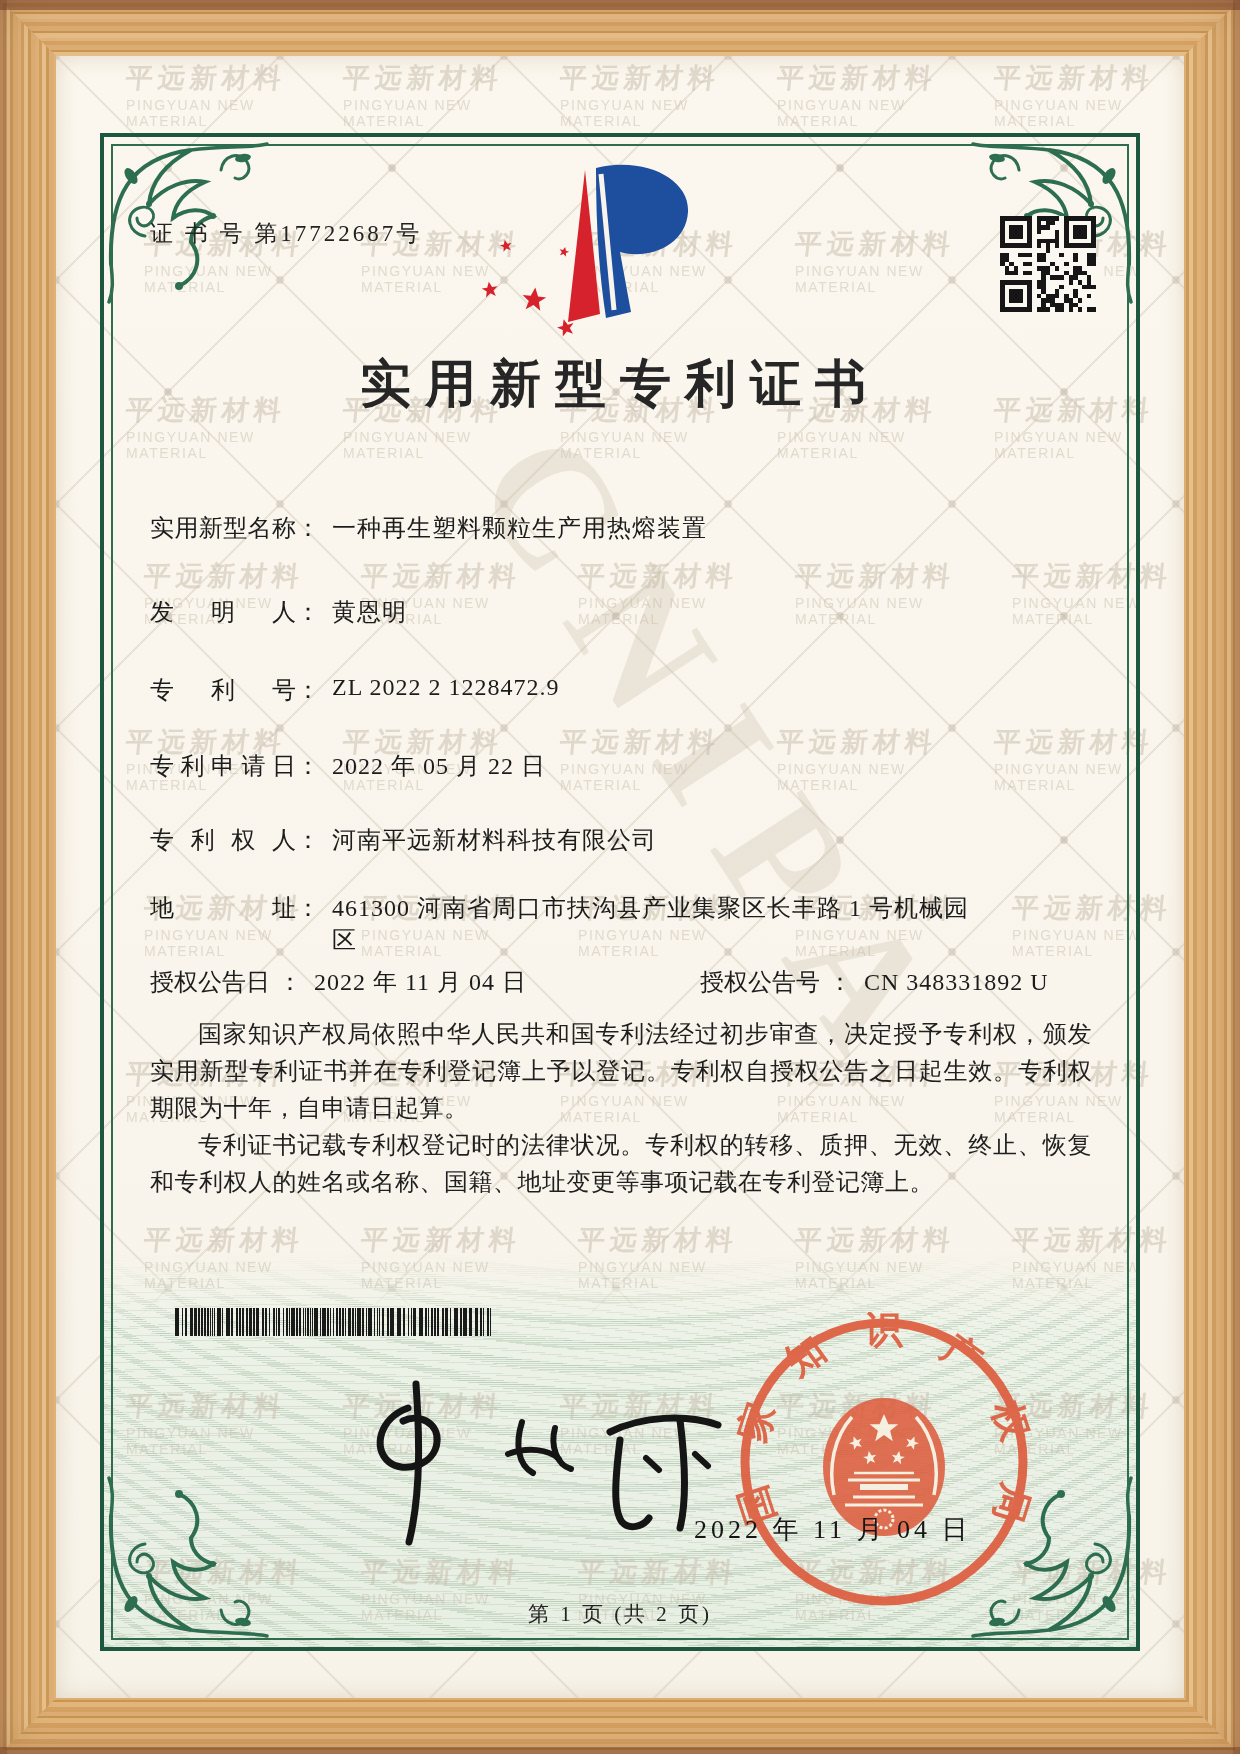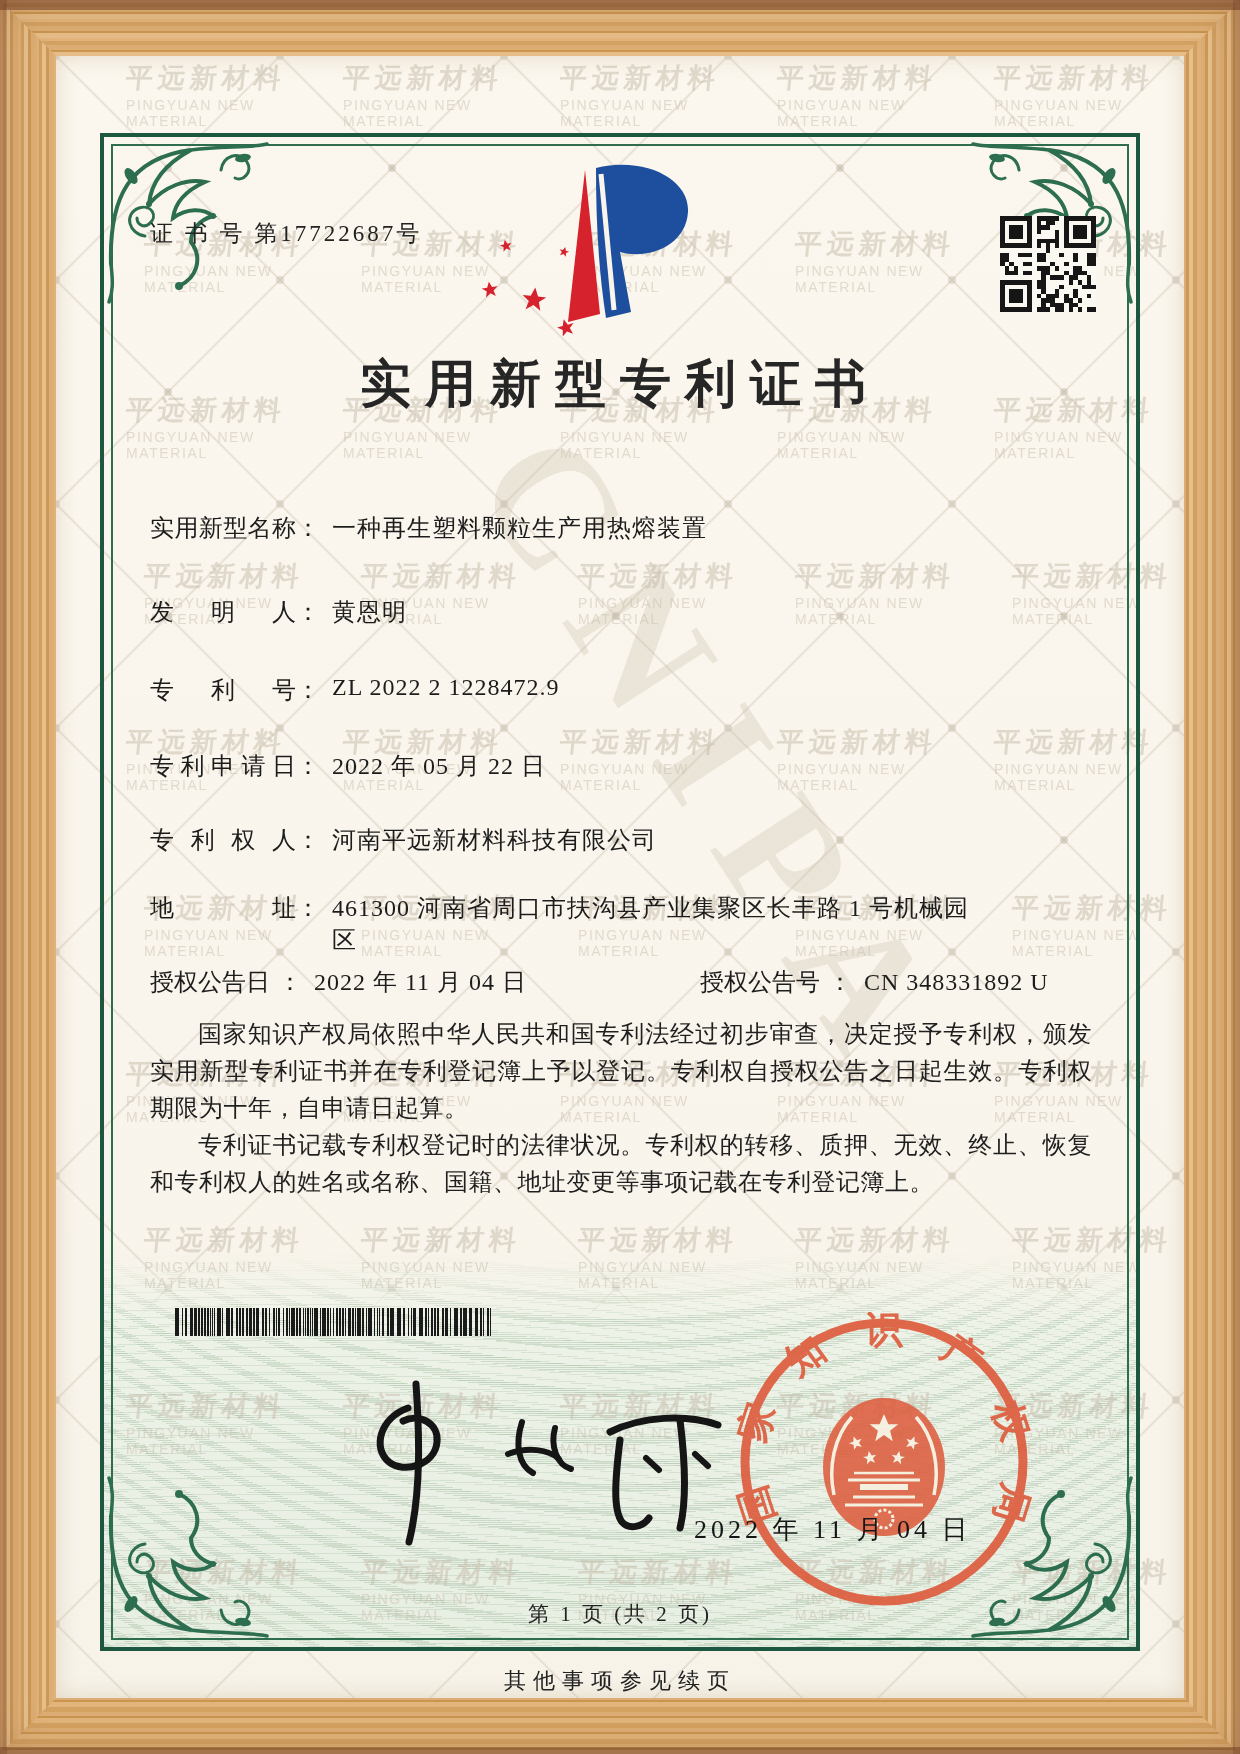--- a/index.html
+++ b/index.html
@@ -740,21 +740,20 @@
         <path d="M-39,38 h78" stroke-width="3"></path>
         <path d="M-50,28 C-56,0 -50,-30 -32,-50" stroke-width="3.5"></path>
         <path d="M50,28 C56,0 50,-30 32,-50" stroke-width="3.5"></path>
         <circle cy="52" r="9" stroke-width="3" stroke-dasharray="3 2.2"></circle>
       </g>
     </g>
   </svg>
   <div class="seal-date">2022 年 11 月 04 日</div>
 
   <div class="page-info">第 1 页 (共 2 页)</div>
-  <div class="footer-note">其他事项参见续页</div>
 </div>
 
 <div class="photo-edge"></div>
 
 <svg width="0" height="0" style="position:absolute">
   <g id="fl-src">
     <g stroke="#2d6e50" fill="none" stroke-linecap="round">
       <path d="M8,128 C6,62 26,22 88,14 C62,28 48,46 46,68 C62,50 84,42 102,46 C84,54 72,66 70,82 C84,72 100,72 110,80 C96,84 88,94 88,106 C100,122 94,142 76,150" stroke-width="4"></path>
       <path d="M88,14 C120,10 148,12 164,8" stroke-width="3.5"></path>
       <path d="M8,128 C10,146 10,156 6,166" stroke-width="3.5"></path>

